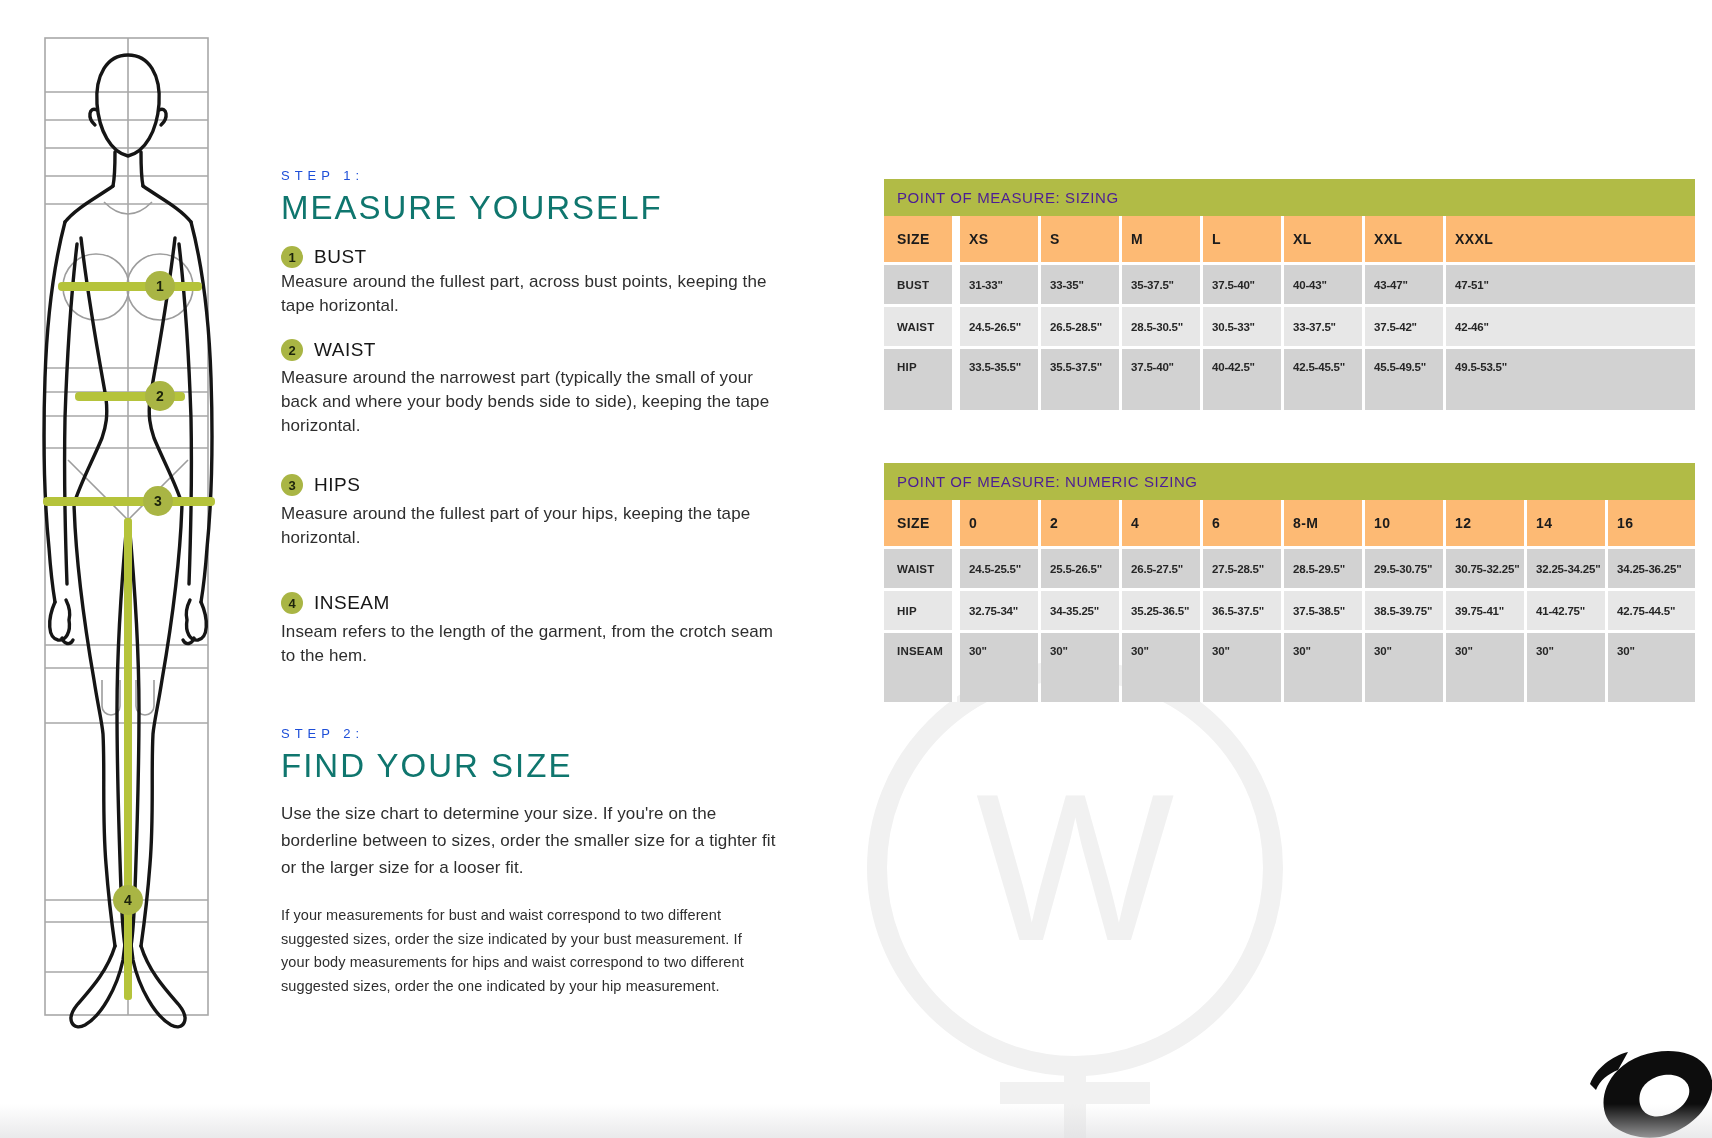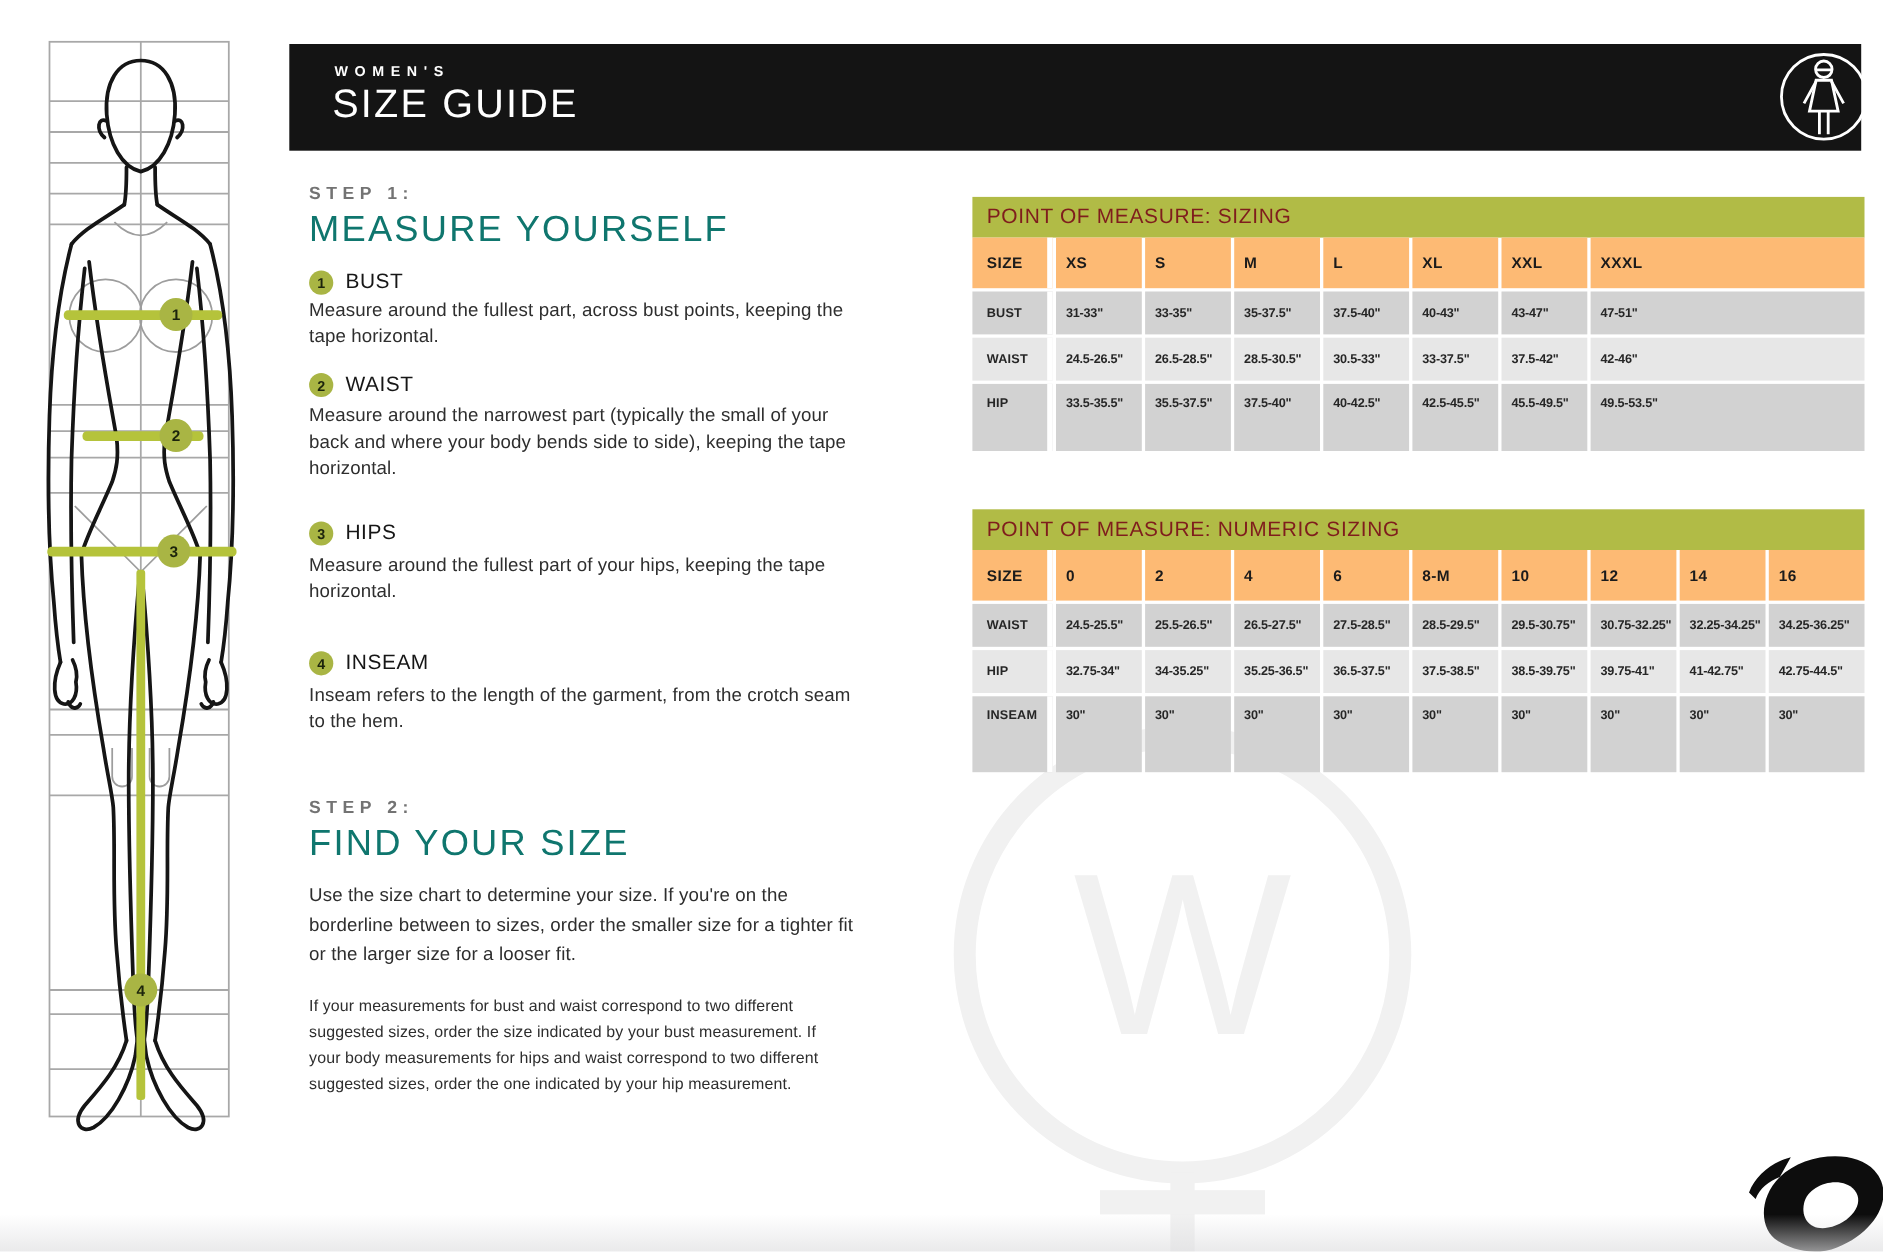--- a/index.html
+++ b/index.html
@@ -13,36 +13,36 @@
   .figure-svg{position:absolute;left:18px;top:28px;z-index:2;}
 
   
   .topbar{position:absolute;left:263px;top:40px;width:1429px;height:97px;background:#141414;z-index:2;}
   .topbar .eyebrow{position:absolute;left:41px;top:17px;color:#fff;font-size:13px;font-weight:700;letter-spacing:6px;}
   .topbar .title{position:absolute;left:39px;top:33px;color:#fff;font-size:36px;font-weight:400;letter-spacing:2px;}
   .woman-badge{position:absolute;left:1353px;top:6px;}
 
   
   .col{position:absolute;left:281px;z-index:2;}
-  .steplabel{font-size:16px;font-weight:700;letter-spacing:5px;color:#737373;}
+  .steplabel{font-size:13px;font-weight:400;letter-spacing:5px;color:#1d4ed8;}
   .sectitle{font-size:33px;font-weight:400;letter-spacing:2px;color:#0f766e;}
   .itemhead{display:flex;align-items:center;gap:11px;}
   .numcircle{width:22px;height:22px;border-radius:50%;background:#a9b544;color:#1c240c;
              display:flex;align-items:center;justify-content:center;font-size:13px;font-weight:700;flex:0 0 22px;}
   .itemlabel{font-size:19px;font-weight:400;letter-spacing:0.5px;color:#161616;}
   .para{font-size:17px;line-height:24px;color:#2e2e2e;width:505px;letter-spacing:0.1px;}
   .para.wide{line-height:27px;width:500px;}
   .para.small{font-size:14.5px;line-height:23.5px;width:475px;}
   .footnote{font-size:11.5px;font-weight:700;line-height:17.5px;color:#2b2b2b;}
 
   
   .table{position:absolute;left:884px;width:811px;z-index:2;}
   .t1{top:179px;}
   .t2{top:463px;}
-  .tbar{height:37px;line-height:37px;background:#b1bb46;color:#7f1d1d;font-size:19px;
+  .tbar{height:37px;line-height:37px;background:#b1bb46;color:#4c1d95;font-size:15px;
         letter-spacing:0.6px;padding-left:13px;font-weight:400;}
   .tgrid{display:grid;column-gap:3px;margin-bottom:3px;}
   .t1 .tgrid{grid-template-columns:73px repeat(6,78px) 1fr;}
   .t2 .tgrid{grid-template-columns:73px repeat(8,78px) 1fr;}
   .tcell{display:flex;align-items:center;box-sizing:border-box;white-space:nowrap;}
   .thead .tcell{height:46px;background:#fdba74;font-size:14px;font-weight:700;color:#1b1b1b;padding-left:9px;letter-spacing:0.4px;}
   .thead .tcell.lab{padding-left:13px;}
   .body .tcell{height:39px;background:#d2d2d2;font-size:11.5px;font-weight:700;color:#262626;
                padding-left:9px;letter-spacing:-0.2px;}
   .body.even .tcell{background:#e7e7e7;}
@@ -119,34 +119,20 @@
       <circle cx="142" cy="368" r="15" fill="#a9b544"></circle>
       <circle cx="140" cy="473" r="15" fill="#a9b544"></circle>
       <circle cx="110" cy="872" r="15" fill="#a9b544"></circle>
       <text x="142" y="263" text-anchor="middle" font-size="14" font-weight="700" fill="#1c240c">1</text>
       <text x="142" y="373" text-anchor="middle" font-size="14" font-weight="700" fill="#1c240c">2</text>
       <text x="140" y="478" text-anchor="middle" font-size="14" font-weight="700" fill="#1c240c">3</text>
       <text x="110" y="877" text-anchor="middle" font-size="14" font-weight="700" fill="#1c240c">4</text>
     </g>
   </svg>
 
-  <header class="topbar">
-    <div class="eyebrow">WOMEN'S</div>
-    <div class="title">SIZE GUIDE</div>
-    <svg class="woman-badge" width="84" height="84" viewBox="0 0 84 84">
-      <g stroke="#fff" stroke-width="2.6" fill="none">
-        <circle cx="42" cy="42" r="38.5"></circle>
-        <circle cx="42" cy="17" r="7.5"></circle>
-        <path d="M34.5,17.5 H49.5"></path>
-        <path d="M35,27 L49,27 L55,55 L29,55 Z"></path>
-        <path d="M35,28 L24,48 M49,28 L60,48"></path>
-        <path d="M38,55 V76 M46,55 V76"></path>
-      </g>
-    </svg>
-  </header>
 
   <div class="col steplabel" style="top:168px;">STEP 1:</div>
   <div class="col sectitle" style="top:189px;">MEASURE YOURSELF</div>
 
   <div class="col itemhead" style="top:246px;">
     <span class="numcircle">1</span>
     <span class="itemlabel">BUST</span>
   </div>
   <p class="col para" style="top:270px;margin:0;">Measure around the fullest part, across bust points, keeping the tape horizontal.</p>
 

